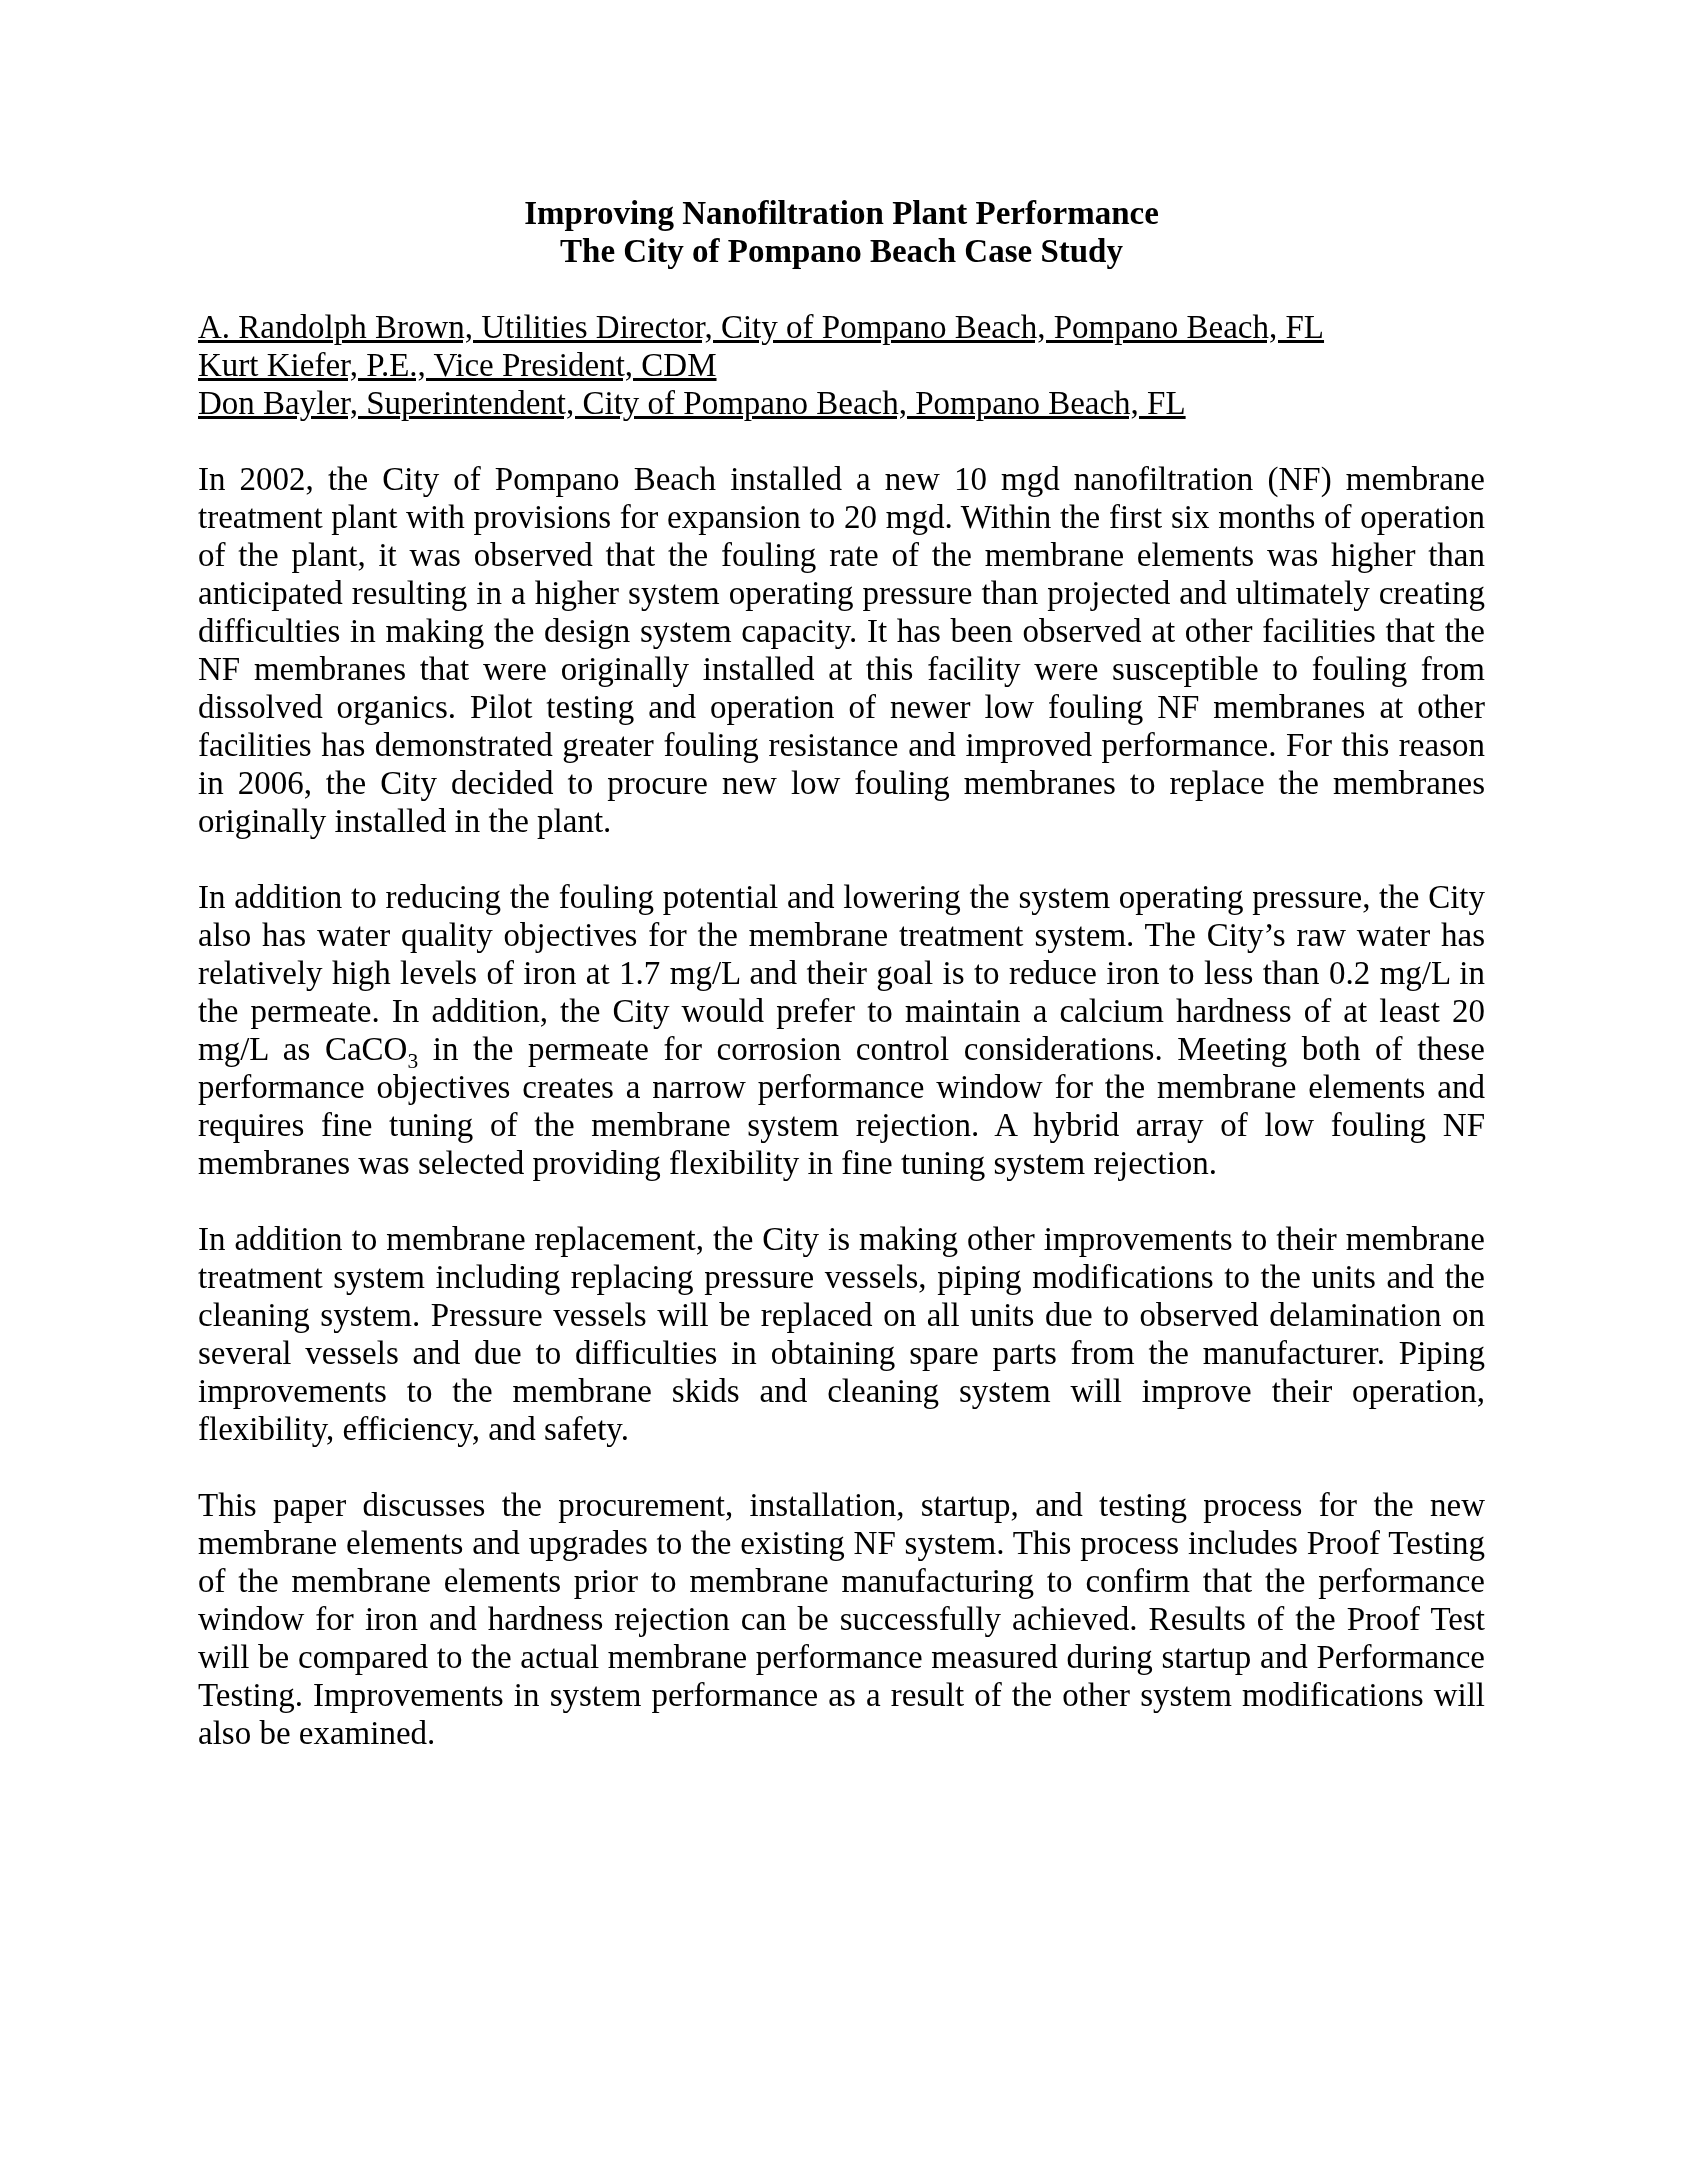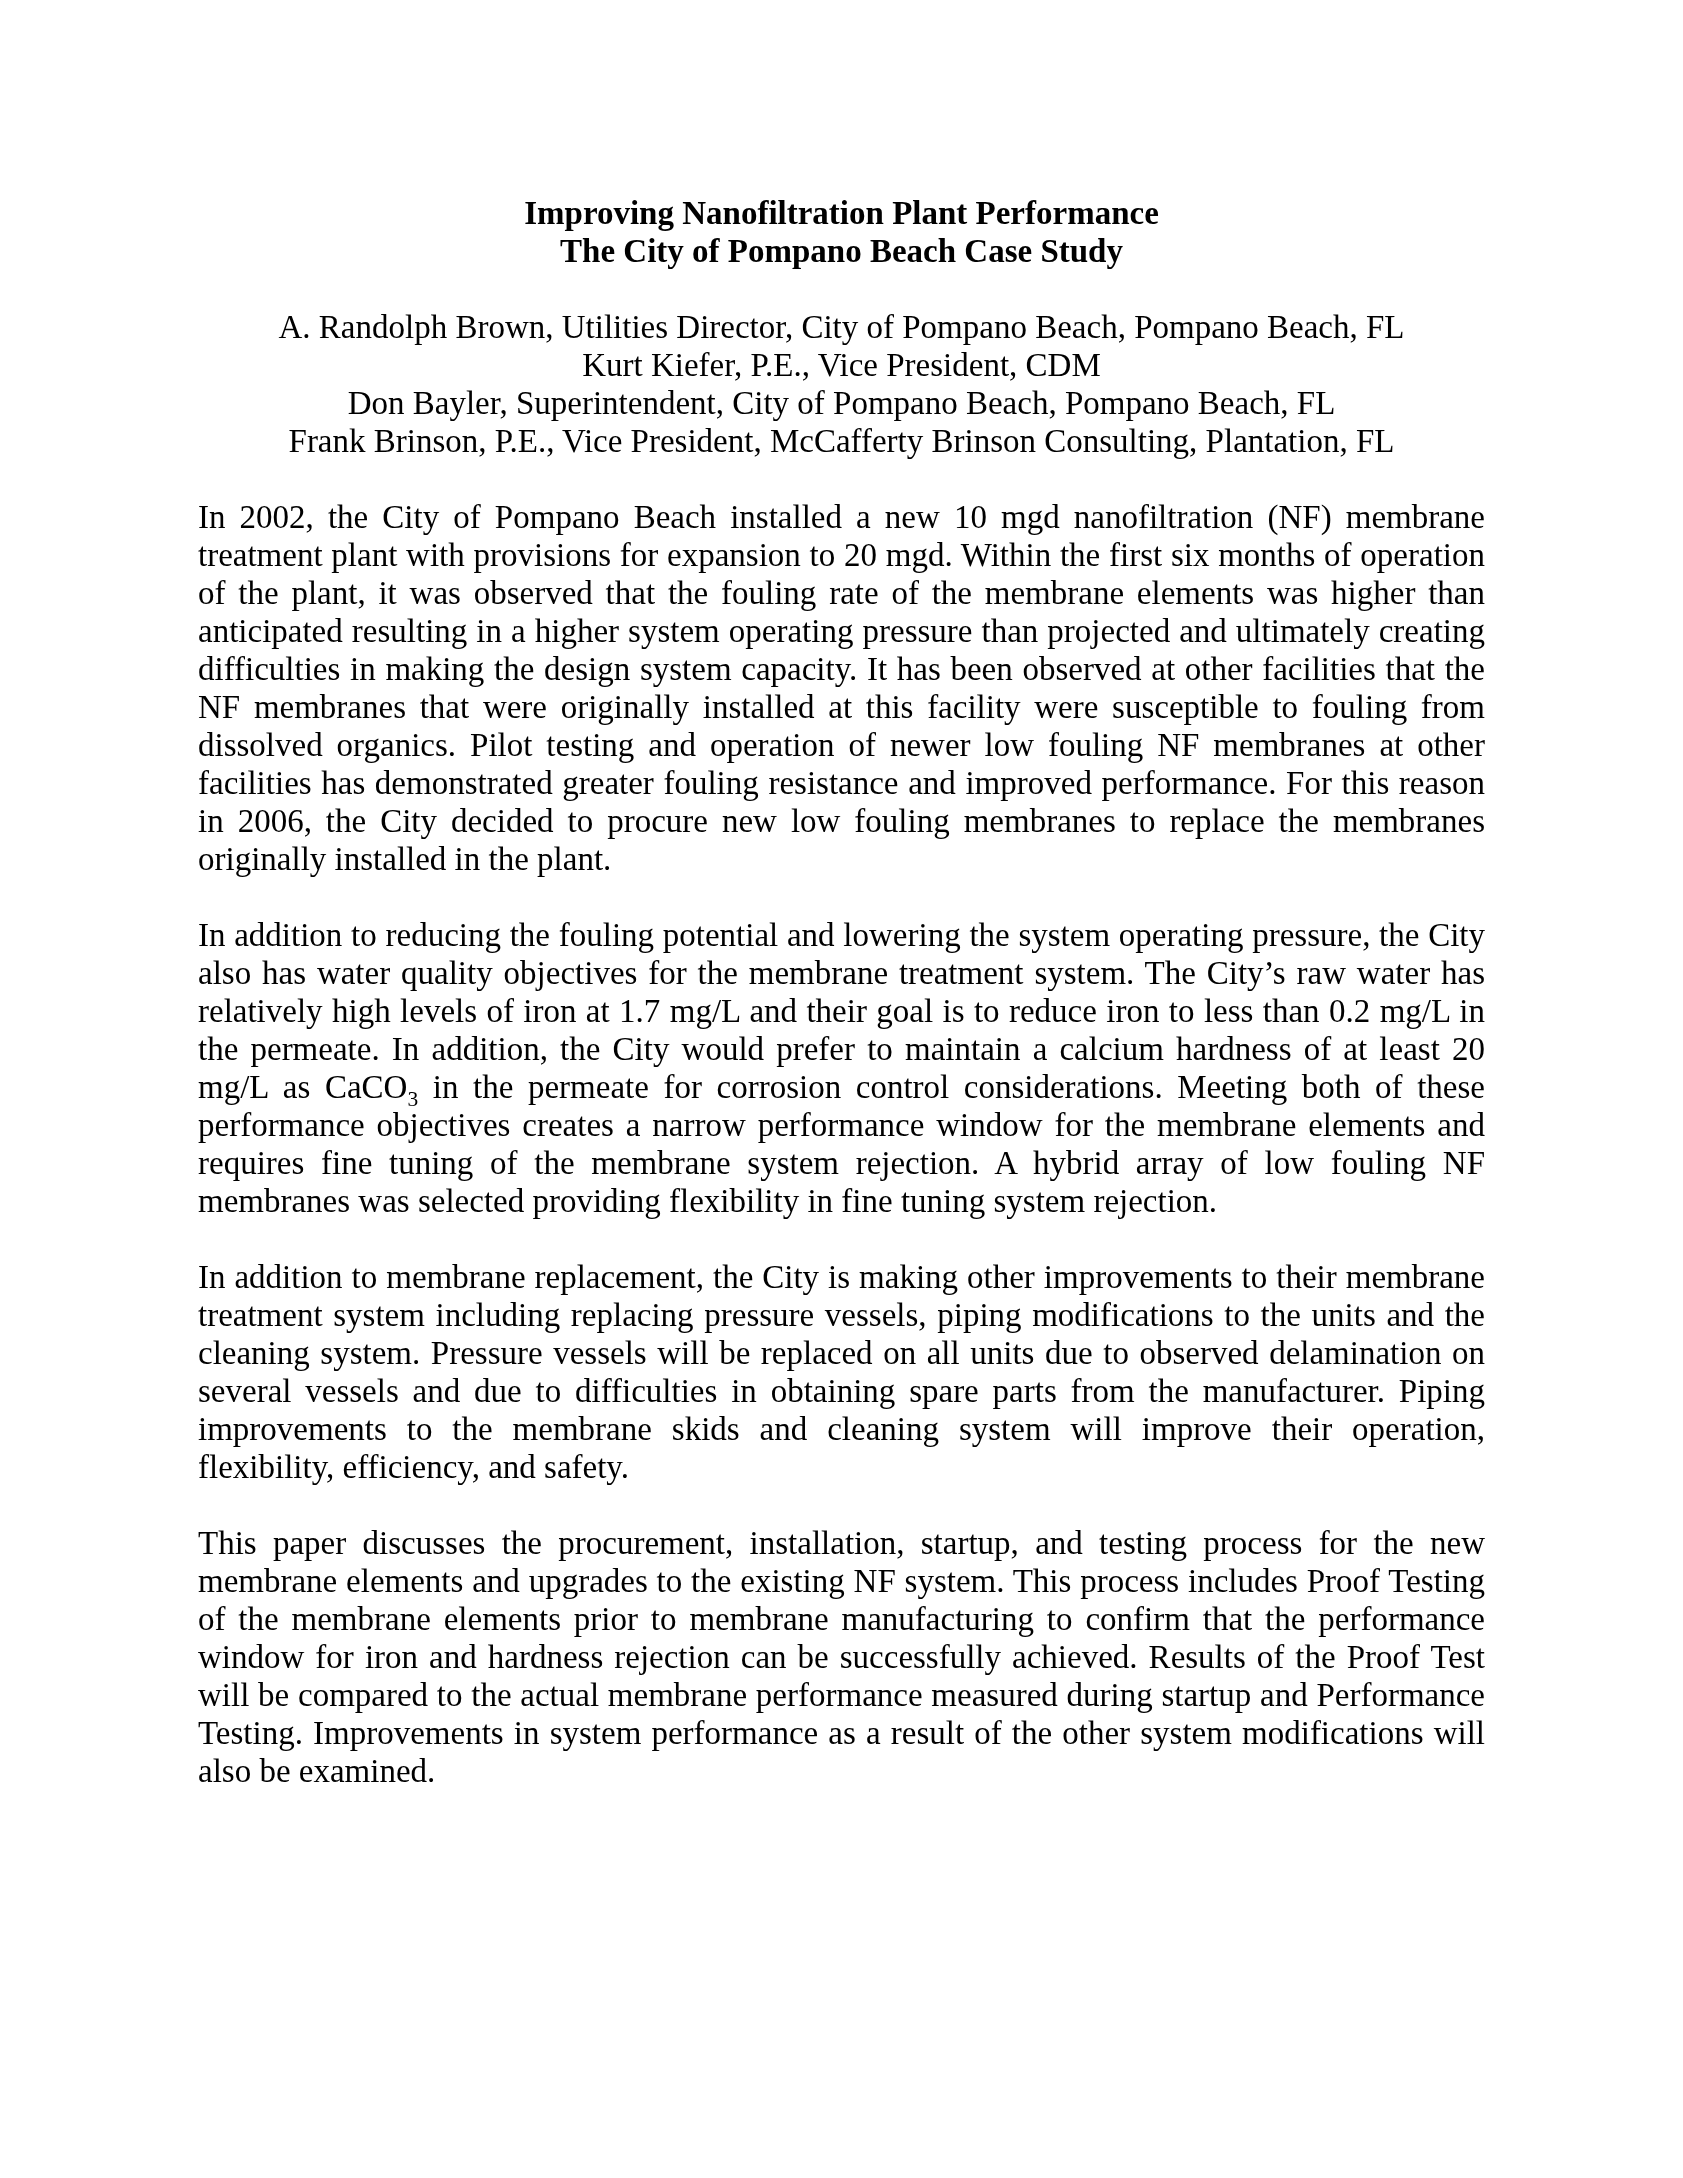--- a/index.html
+++ b/index.html
@@ -22,22 +22,22 @@
   }
   .title-block {
     text-align: center;
     font-weight: bold;
     margin: 0 0 38px 0;
   }
   .title-line {
     white-space: nowrap;
   }
   .author-block {
-    text-align: center;
     margin: 0 0 38px 0;
+    text-decoration: underline;
   }
   .author-line {
     white-space: nowrap;
   }
   .body-block p.para {
     margin: 0 0 38px 0;
     text-align: justify;
     text-justify: inter-word;
     hyphens: none;
   }
@@ -54,21 +54,20 @@
 
   <div class="title-block">
     <div class="title-line">Improving Nanofiltration Plant Performance</div>
     <div class="title-line">The City of Pompano Beach Case Study</div>
   </div>
 
   <div class="author-block">
     <div class="author-line">A. Randolph Brown, Utilities Director, City of Pompano Beach, Pompano Beach, FL</div>
     <div class="author-line">Kurt Kiefer, P.E., Vice President, CDM</div>
     <div class="author-line">Don Bayler, Superintendent, City of Pompano Beach, Pompano Beach, FL</div>
-    <div class="author-line">Frank Brinson, P.E., Vice President, McCafferty Brinson Consulting, Plantation, FL</div>
   </div>
 
   <div class="body-block">
     <p class="para">In 2002, the City of Pompano Beach installed a new 10 mgd nanofiltration (NF) membrane treatment plant with provisions for expansion to 20 mgd. Within the first six months of operation of the plant, it was observed that the fouling rate of the membrane elements was higher than anticipated resulting in a higher system operating pressure than projected and ultimately creating difficulties in making the design system capacity. It has been observed at other facilities that the NF membranes that were originally installed at this facility were susceptible to fouling from dissolved organics. Pilot testing and operation of newer low fouling NF membranes at other facilities has demonstrated greater fouling resistance and improved performance. For this reason in 2006, the City decided to procure new low fouling membranes to replace the membranes originally installed in the plant.</p>
 
     <p class="para"><span>In addition to reducing the fouling potential and lowering the system operating pressure, the City also has water quality objectives for the membrane treatment system. The City’s raw water has relatively high levels of iron at 1.7 mg/L and their goal is to reduce iron to less than 0.2 mg/L in the permeate. In addition, the City would prefer to maintain a calcium hardness of at least 20 mg/L as CaCO</span><span class="sub">3</span><span> in the permeate for corrosion control considerations. Meeting both of these performance objectives creates a narrow performance window for the membrane elements and requires fine tuning of the membrane system rejection. A hybrid array of low fouling NF membranes was selected providing flexibility in fine tuning system rejection.</span></p>
 
     <p class="para">In addition to membrane replacement, the City is making other improvements to their membrane treatment system including replacing pressure vessels, piping modifications to the units and the cleaning system. Pressure vessels will be replaced on all units due to observed delamination on several vessels and due to difficulties in obtaining spare parts from the manufacturer. Piping improvements to the membrane skids and cleaning system will improve their operation, flexibility, efficiency, and safety.</p>
 
     <p class="para">This paper discusses the procurement, installation, startup, and testing process for the new membrane elements and upgrades to the existing NF system. This process includes Proof Testing of the membrane elements prior to membrane manufacturing to confirm that the performance window for iron and hardness rejection can be successfully achieved. Results of the Proof Test will be compared to the actual membrane performance measured during startup and Performance Testing. Improvements in system performance as a result of the other system modifications will also be examined.</p>

